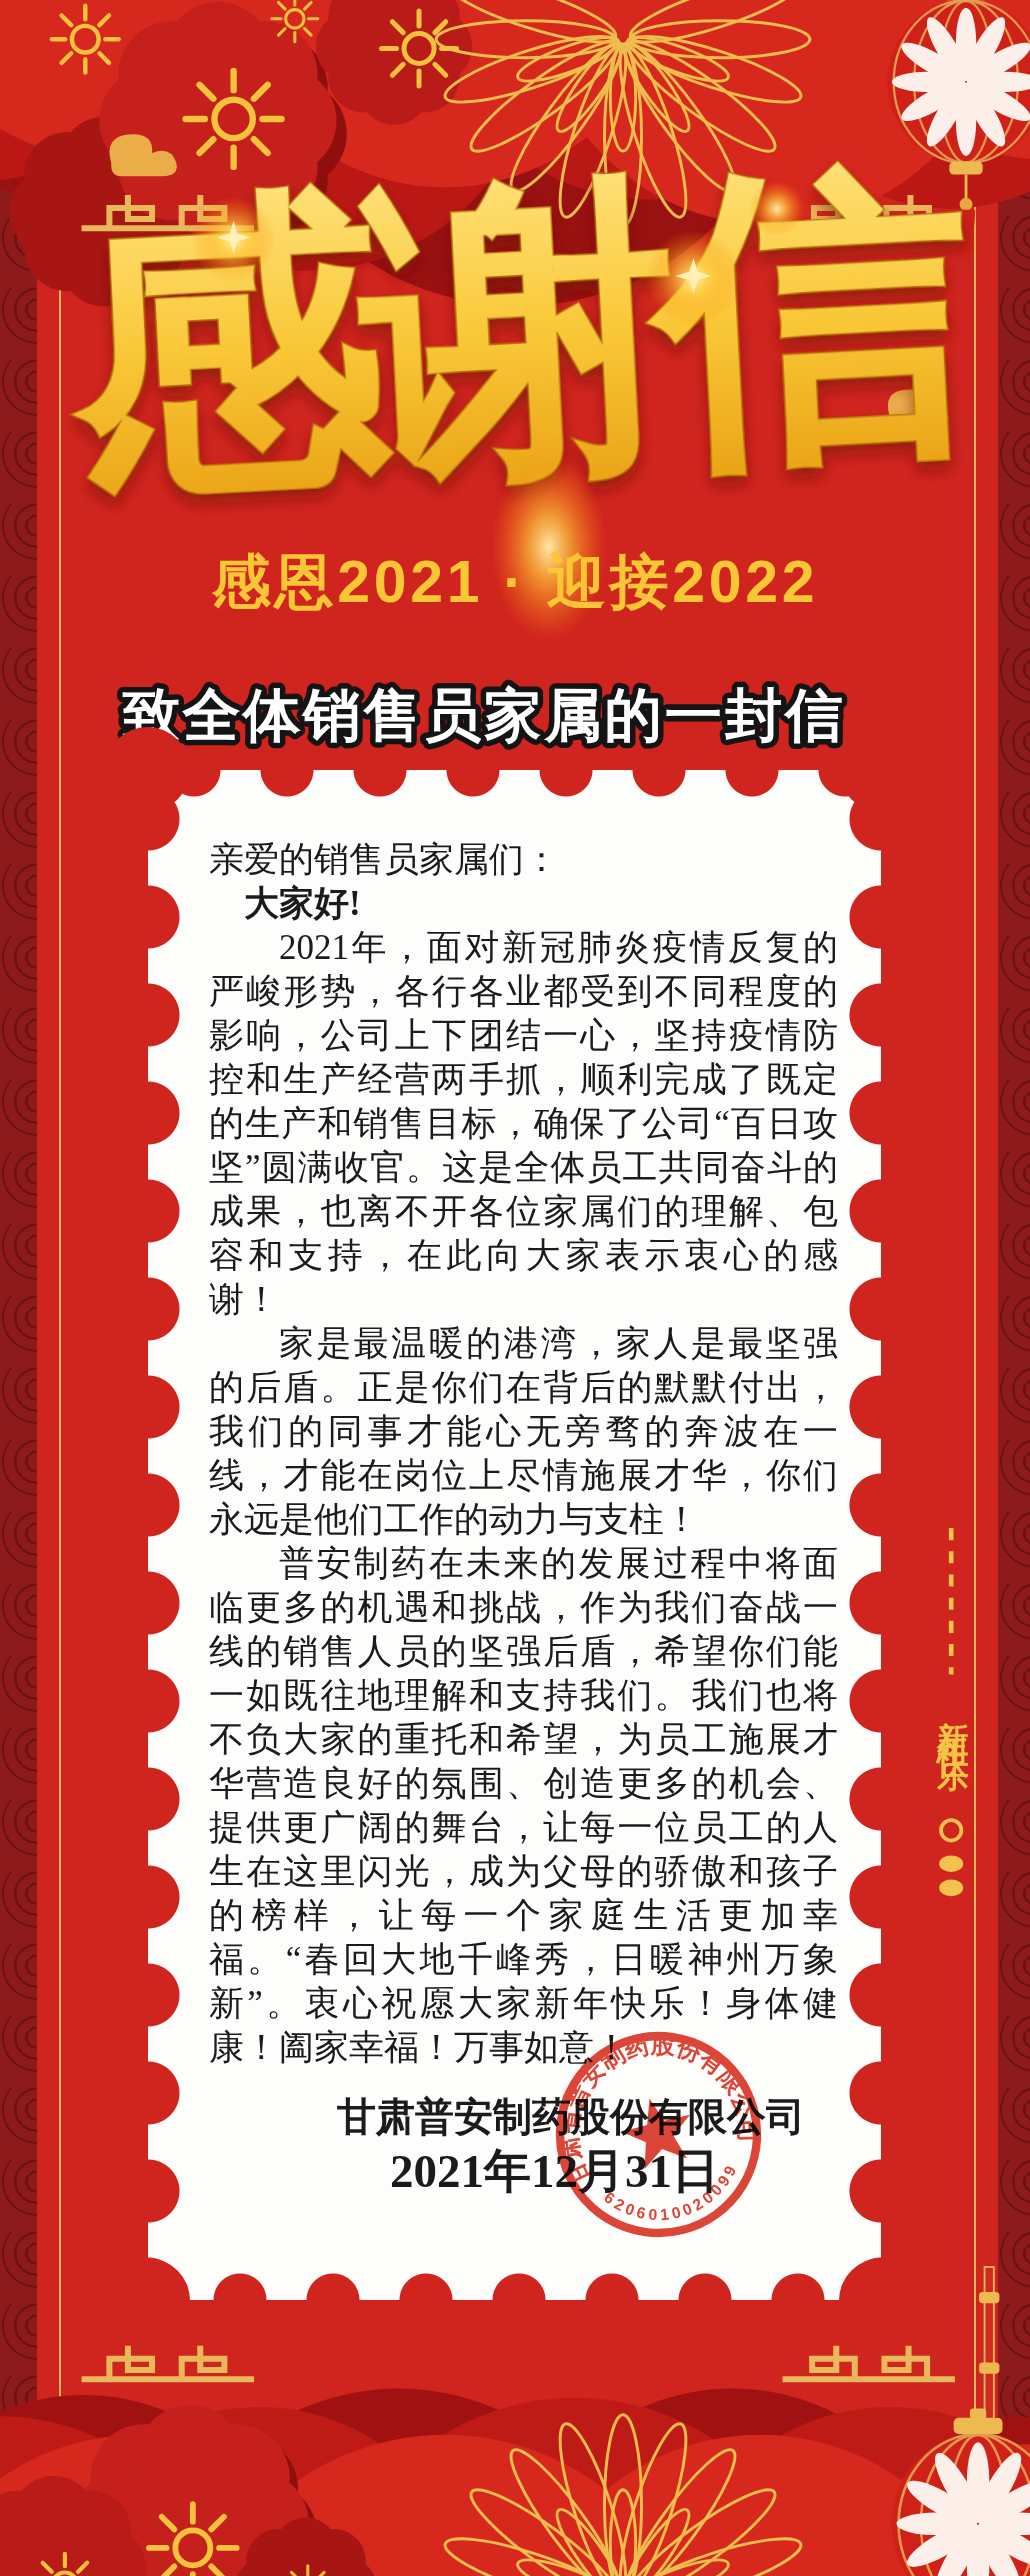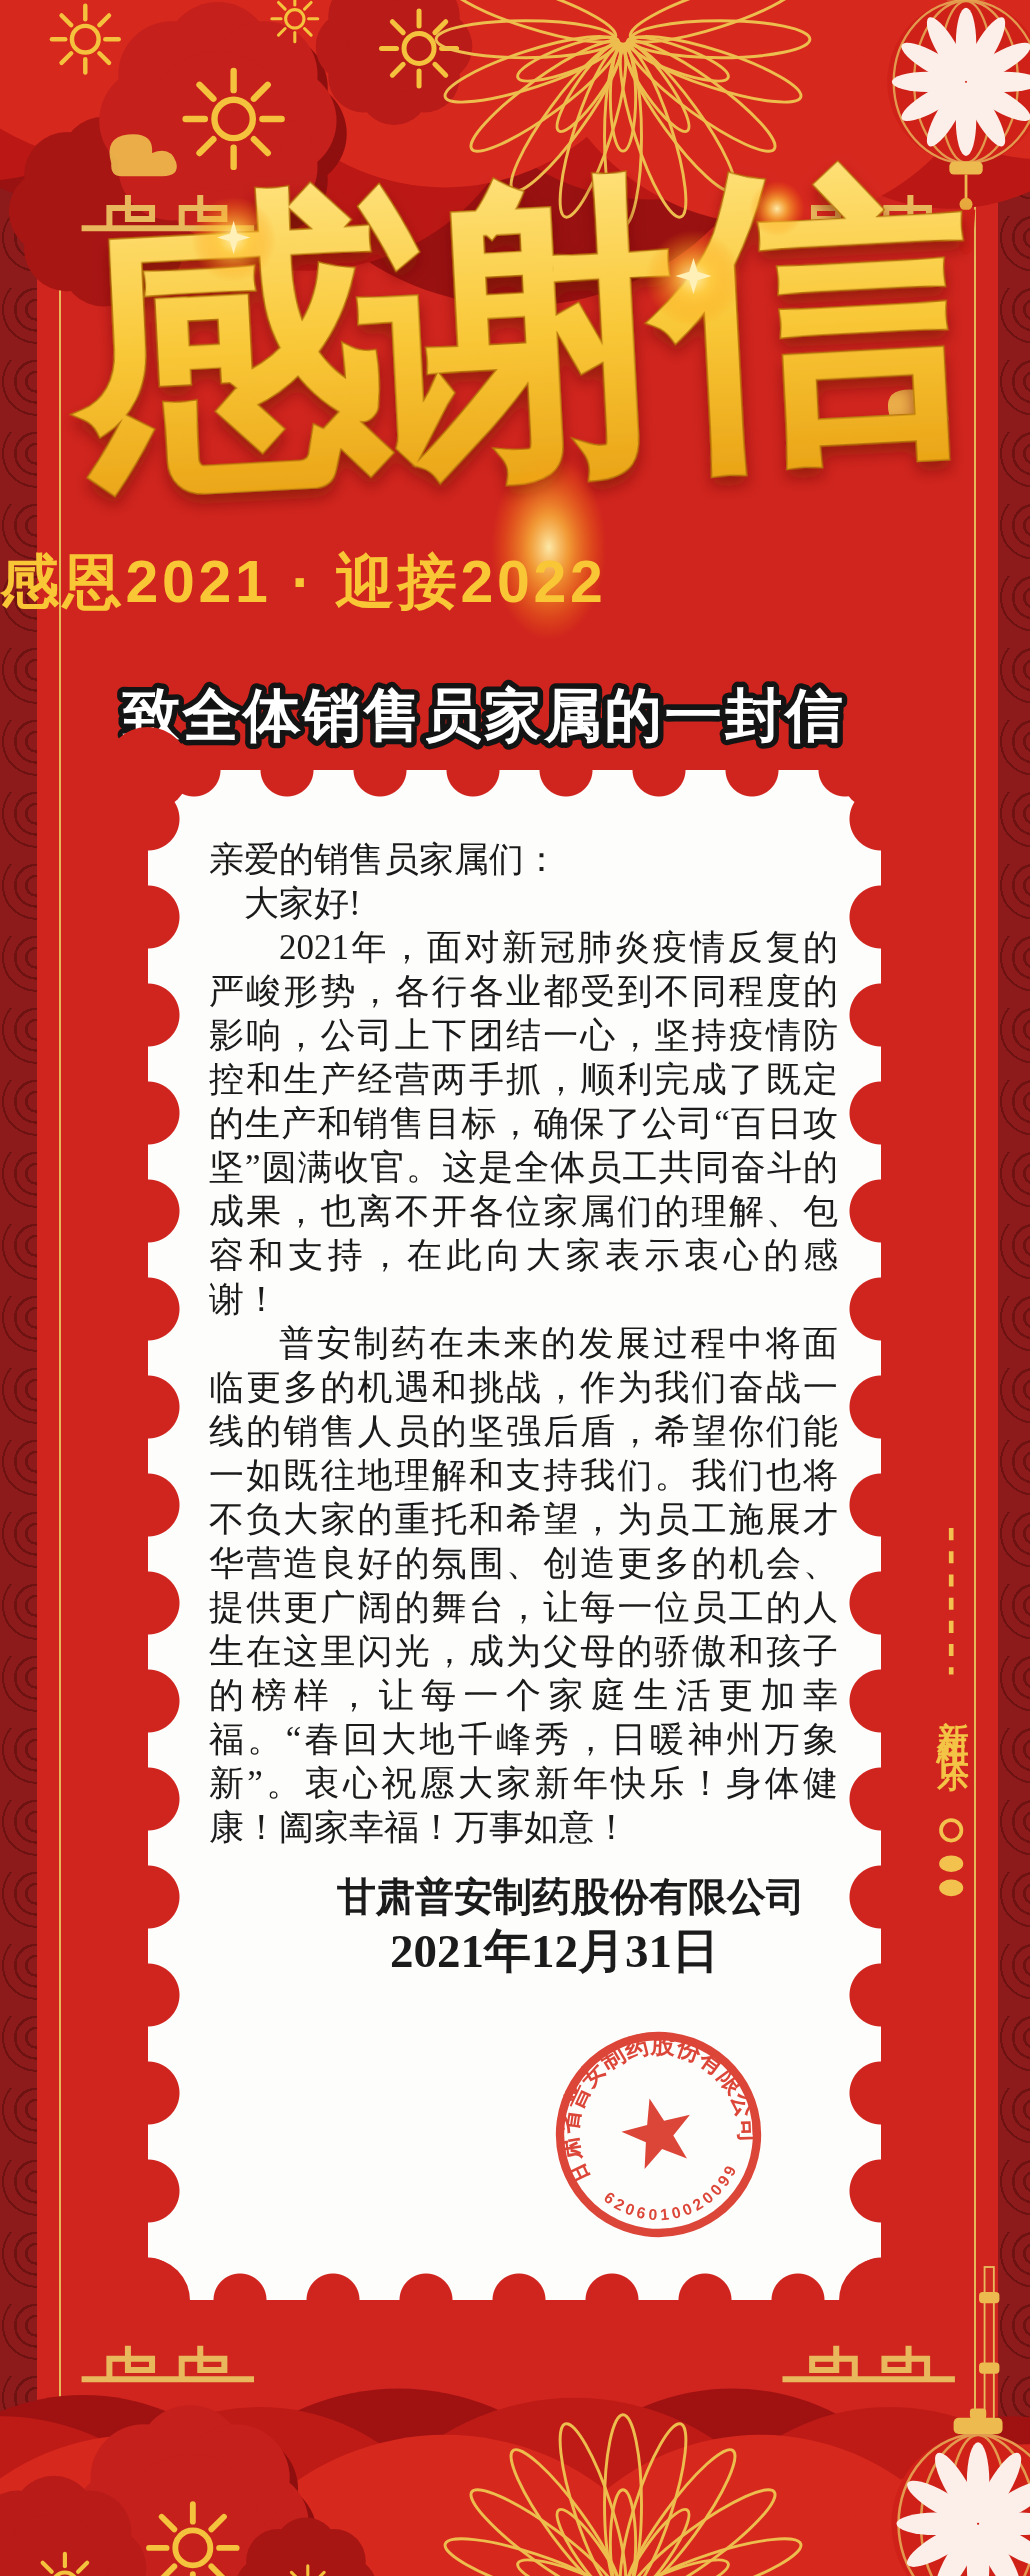--- a/index.html
+++ b/index.html
@@ -30,21 +30,21 @@
 
   svg{display:block;}
   .curtain-top{position:absolute; left:0; top:0;}
   .curtain-bottom{position:absolute; left:0; bottom:0;}
   .decor-layer{position:absolute; left:0; top:0; pointer-events:none;}
   .title-svg{position:absolute; left:0; top:0;}
   .glow-svg{position:absolute; left:0; top:0; pointer-events:none;}
 
   .subtitle{
     position:absolute; left:0; top:543px; width:100%;
-    font-size:59px; font-weight:900; letter-spacing:3.7px;
+    text-align:center; font-size:59px; font-weight:900; letter-spacing:3.7px;
     color:#f9c636; font-family:"Liberation Sans","DejaVu Sans",sans-serif;
   }
   .banner-svg{position:absolute; left:0; top:668px;}
 
   
   .paper{
     position:absolute; left:148px; top:770px; width:733px; height:1530px;
     background:#fdfdfc;
   }
   .perf{position:absolute; pointer-events:none;}
@@ -68,21 +68,21 @@
 
   .letter-body{
     position:absolute; left:0; top:12px; width:100%; box-sizing:border-box;
     padding:56px 43px 0 61px;
     font-family:"Liberation Serif","DejaVu Serif",serif;
     font-size:35px; line-height:44px; color:#1b1b1b;
     text-align:justify;
   }
   .letter-body p{margin:0;}
   p.greeting{text-indent:0;}
-  p.hello{text-indent:1em;}
+  p.hello{text-indent:1em;font-weight:bold;}
   p.para{text-indent:2em;}
   .sign-name{
     margin-top:20.4px; text-align:right; padding-right:33px;
     font-size:39px; font-weight:bold; line-height:54px;
   }
   .sign-date{
     text-align:right; padding-right:119px;
     font-size:47px; font-weight:bold; line-height:54px;
   }
   .stamp{
@@ -306,20 +306,21 @@
 
   <svg class="banner-svg" width="1030" height="93" viewBox="0 0 1111 100">
     <text x="522" y="72" text-anchor="middle" font-size="62" font-weight="bold" letter-spacing="3" font-family="'Liberation Sans','DejaVu Sans',sans-serif" fill="#ffffff" stroke="#141414" stroke-width="12" paint-order="stroke" stroke-linejoin="round">致全体销售员家属的一封信</text>
   </svg>
 
   <div class="paper">
     <div class="letter-body">
       <p class="greeting">亲爱的销售员家属们：</p>
       <p class="hello">大家好!</p>
       <p class="para">2021年，面对新冠肺炎疫情反复的严峻形势，各行各业都受到不同程度的影响，公司上下团结一心，坚持疫情防控和生产经营两手抓，顺利完成了既定的生产和销售目标，确保了公司“百日攻坚”圆满收官。这是全体员工共同奋斗的成果，也离不开各位家属们的理解、包容和支持，在此向大家表示衷心的感谢！</p>
+      <p class="para">家是最温暖的港湾，家人是最坚强的后盾。正是你们在背后的默默付出，我们的同事才能心无旁骛的奔波在一线，才能在岗位上尽情施展才华，你们永远是他们工作的动力与支柱！</p>
       <p class="para">普安制药在未来的发展过程中将面临更多的机遇和挑战，作为我们奋战一线的销售人员的坚强后盾，希望你们能一如既往地理解和支持我们。我们也将不负大家的重托和希望，为员工施展才华营造良好的氛围、创造更多的机会、提供更广阔的舞台，让每一位员工的人生在这里闪光，成为父母的骄傲和孩子的榜样，让每一个家庭生活更加幸福。“春回大地千峰秀，日暖神州万象新”。衷心祝愿大家新年快乐！身体健康！阖家幸福！万事如意！</p>
       <div class="sign-name">甘肃普安制药股份有限公司</div>
       <div class="sign-date">2021年12月31日</div>
     </div>
     <div class="perf top"></div>
     <div class="perf bottom"></div>
     <div class="perf left"></div>
     <div class="perf right"></div>
     <div class="perf corner c-tl"></div>
     <div class="perf corner c-tr"></div>

